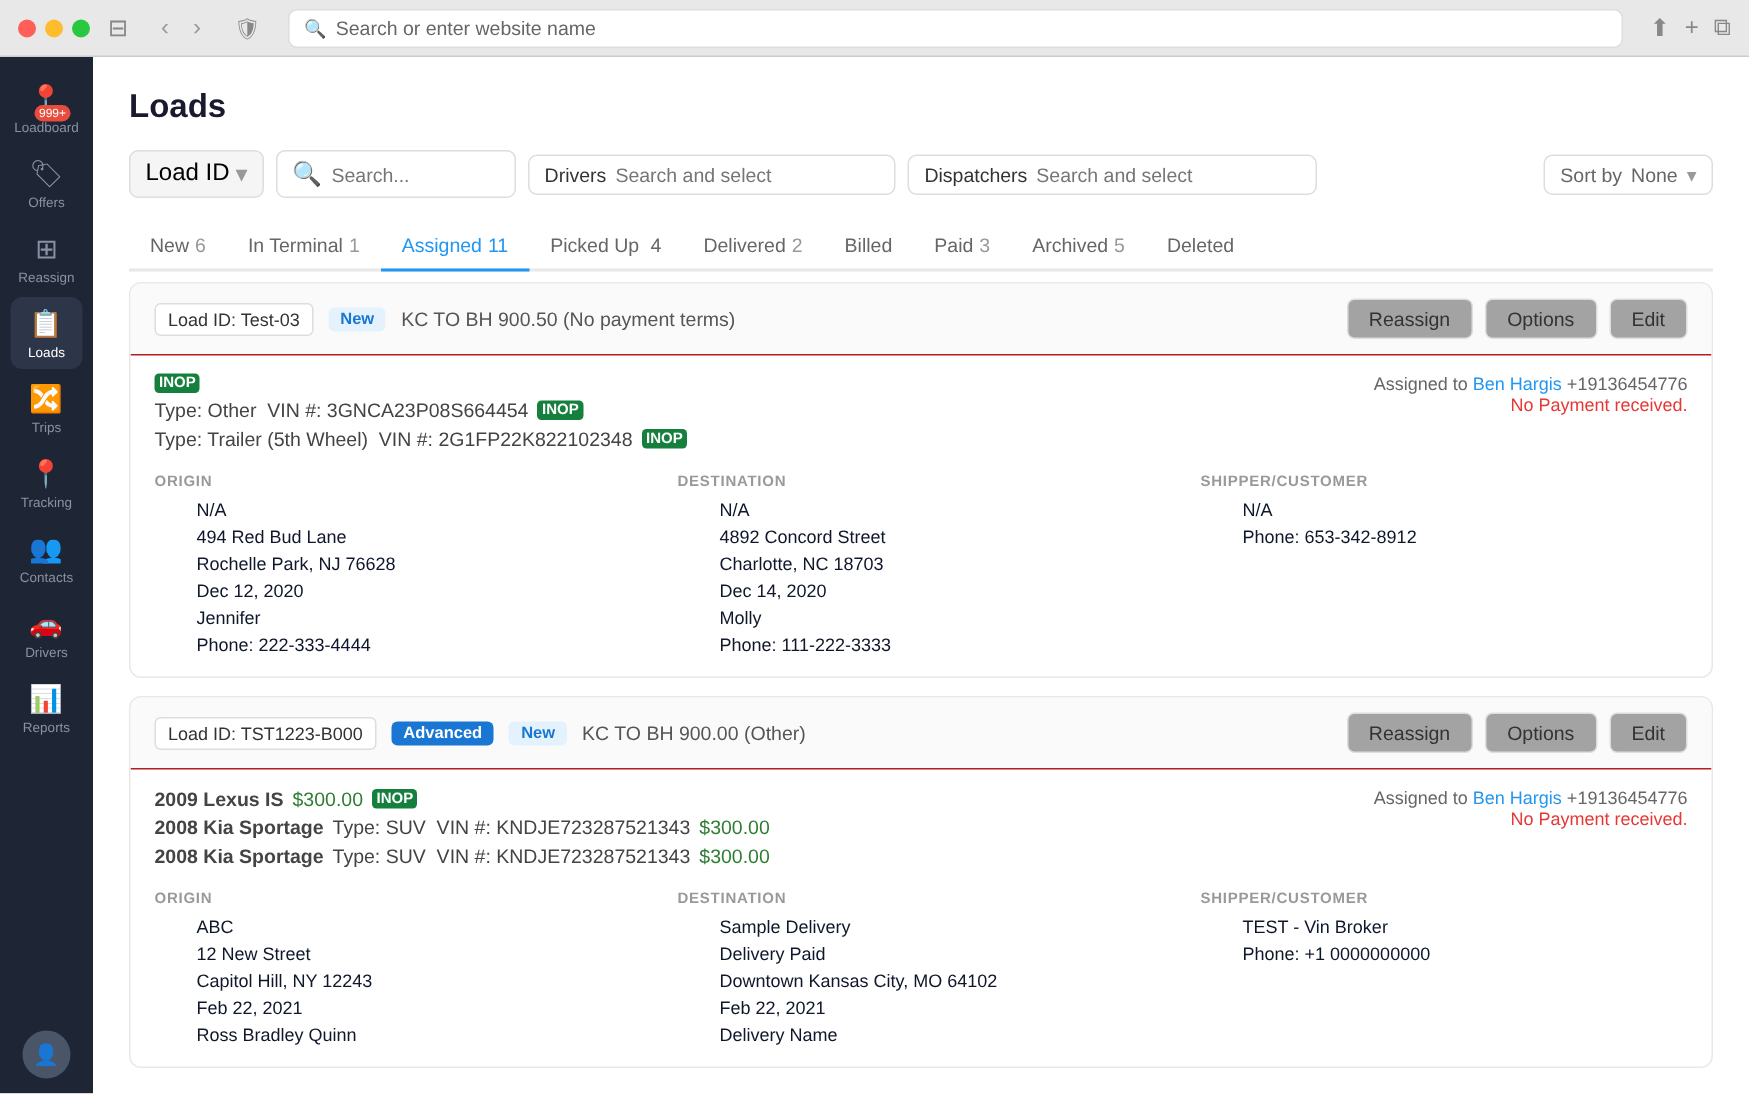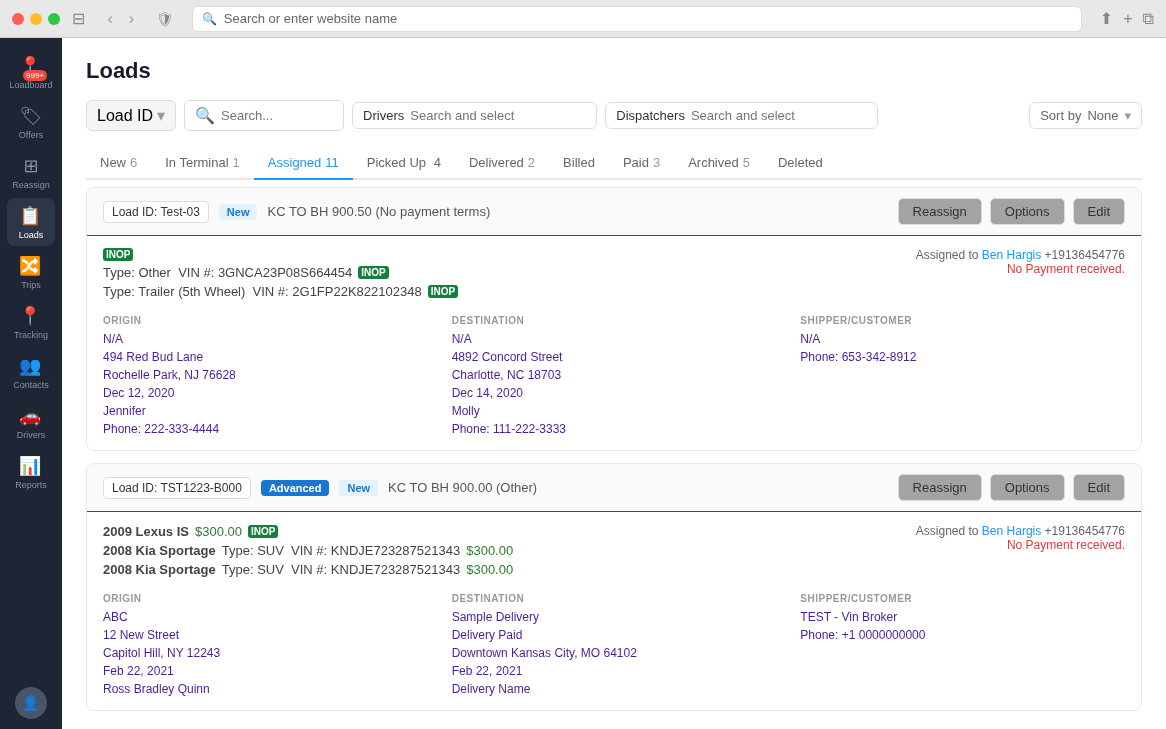--- a/index.html
+++ b/index.html
@@ -247,22 +247,23 @@
     .detail-section .section-label {
       font-size: 10px;
       font-weight: 700;
       color: #999;
       text-transform: uppercase;
       letter-spacing: 0.5px;
       margin-bottom: 4px;
     }
     .detail-section p {
       font-size: 12px;
-      color: #4c1d95;
+      color: #0f172a;
       line-height: 1.5;
+      margin-left: 28px;
     }
 
     .assign-info {
       font-size: 12px;
       color: #666;
       text-align: right;
     }
     .assign-info .assigned-name { color: #2196f3; }
     .assign-info .no-payment { color: #e53935; }
   </style>

